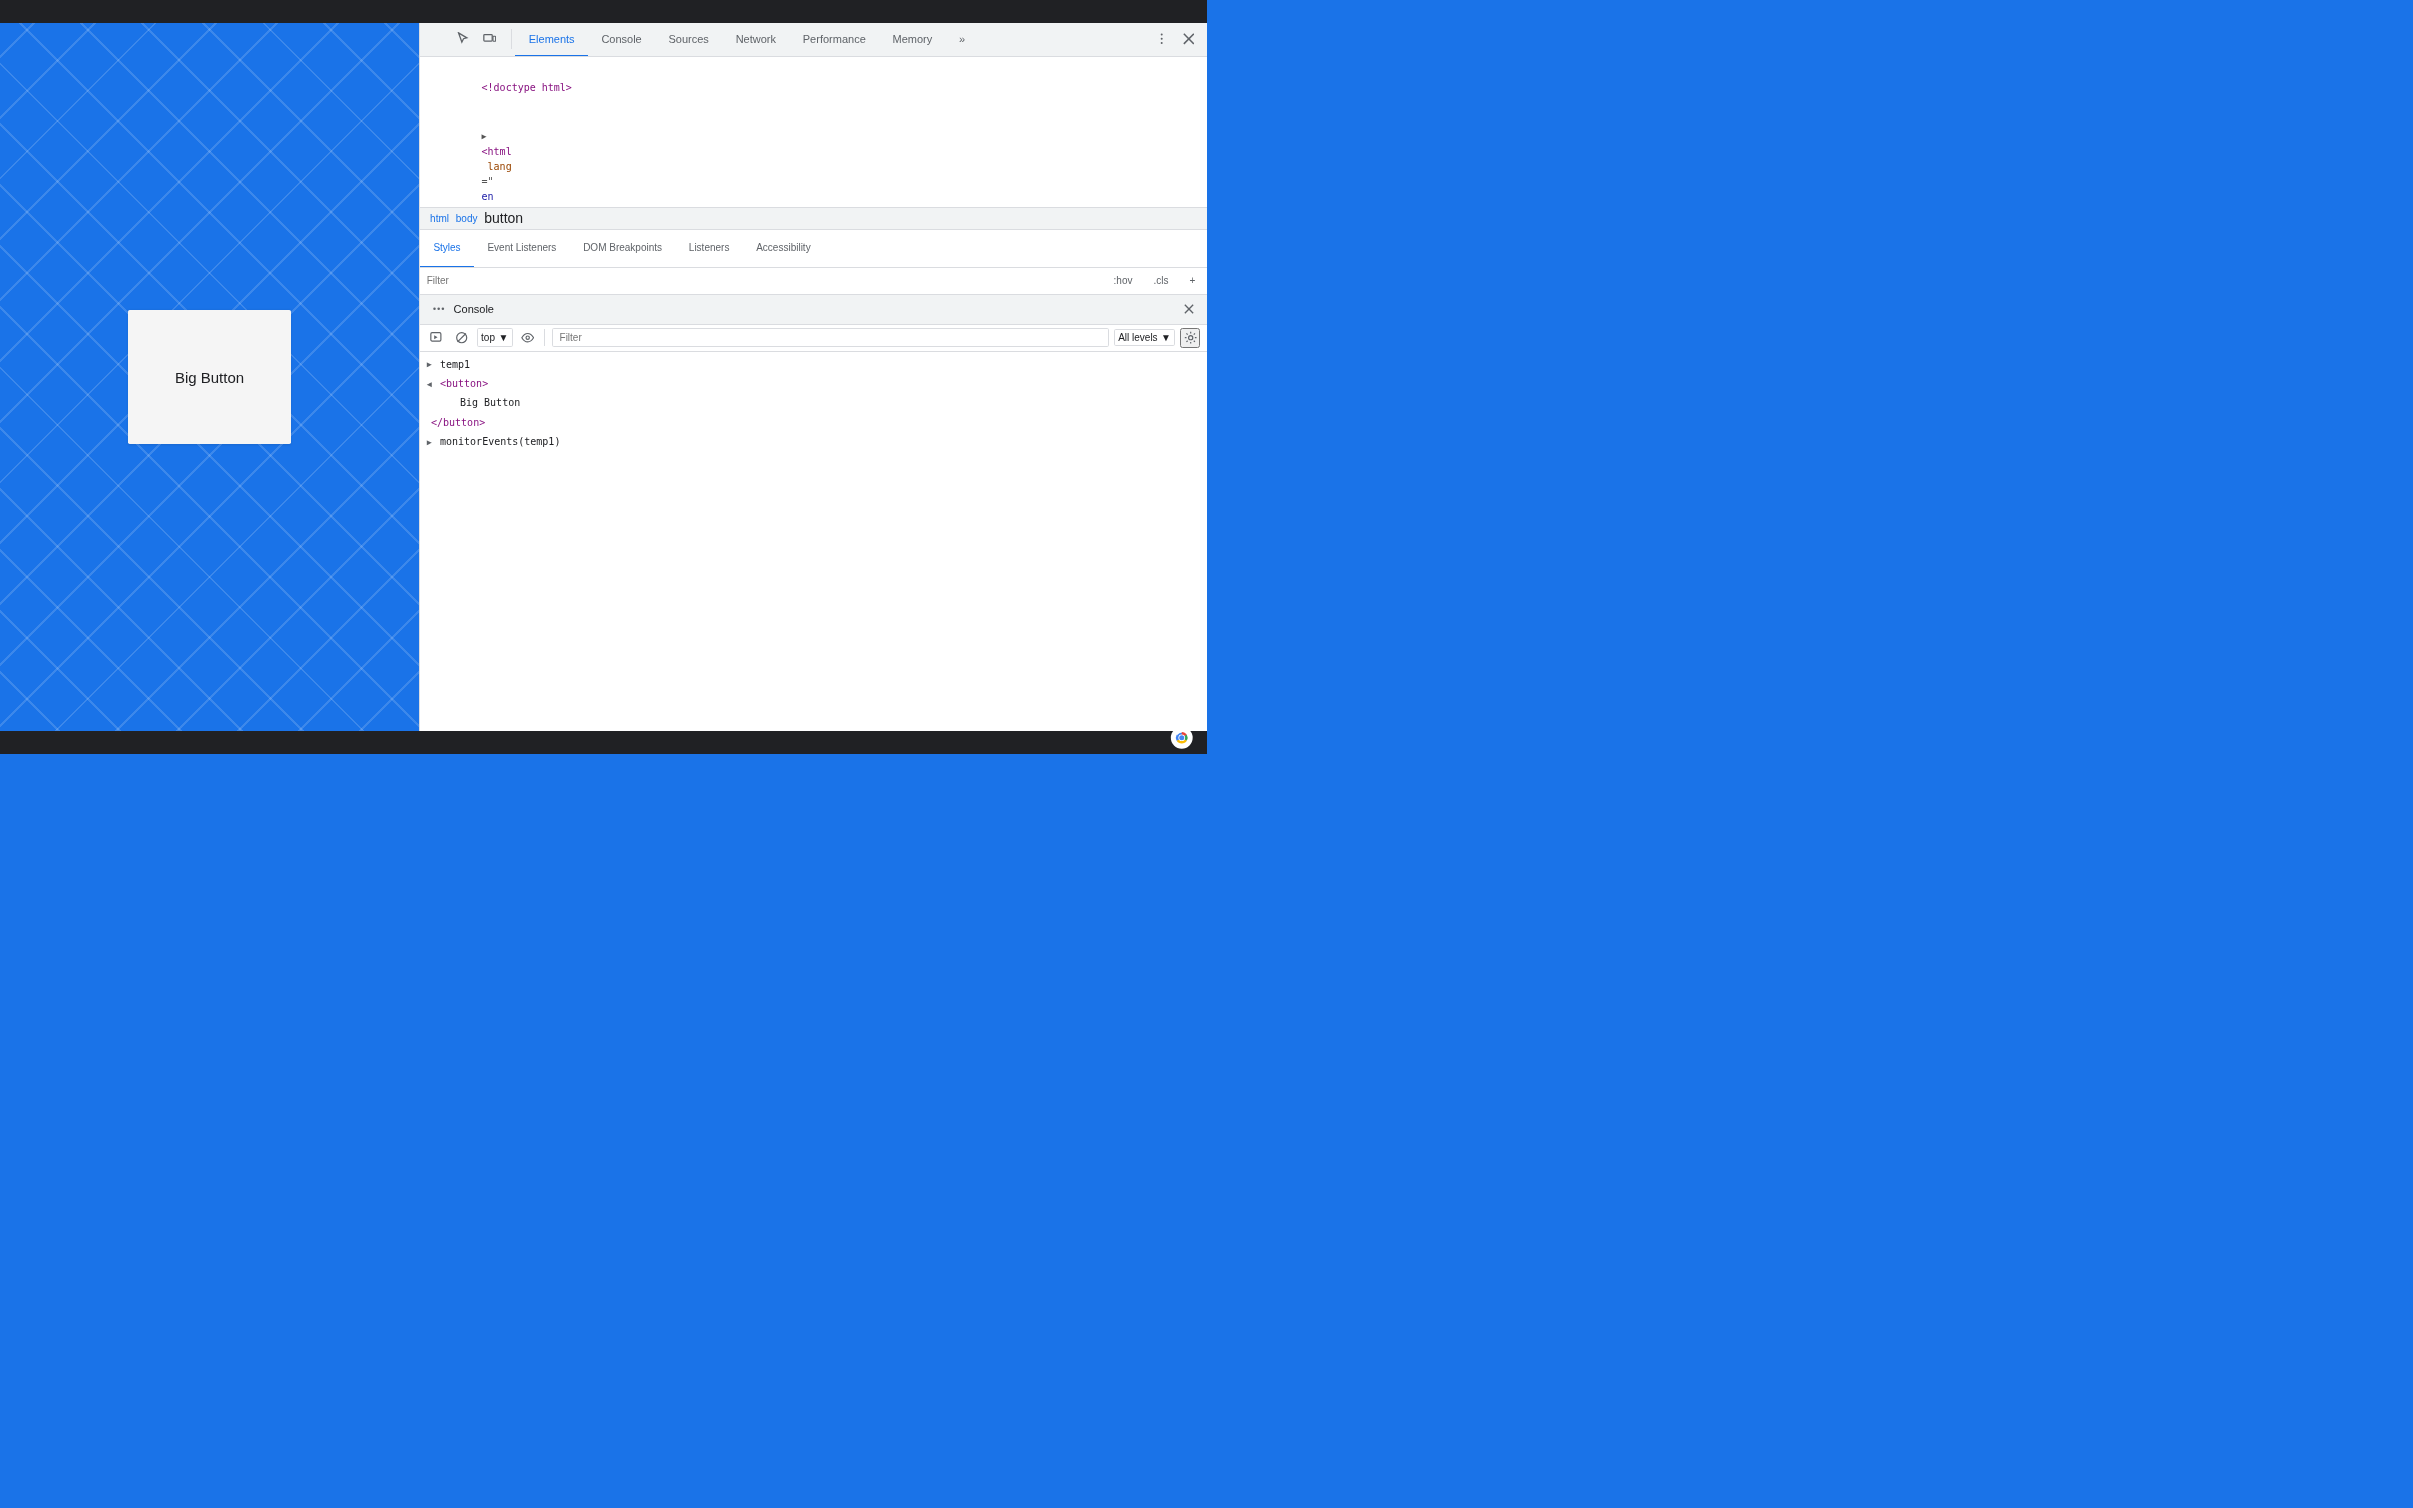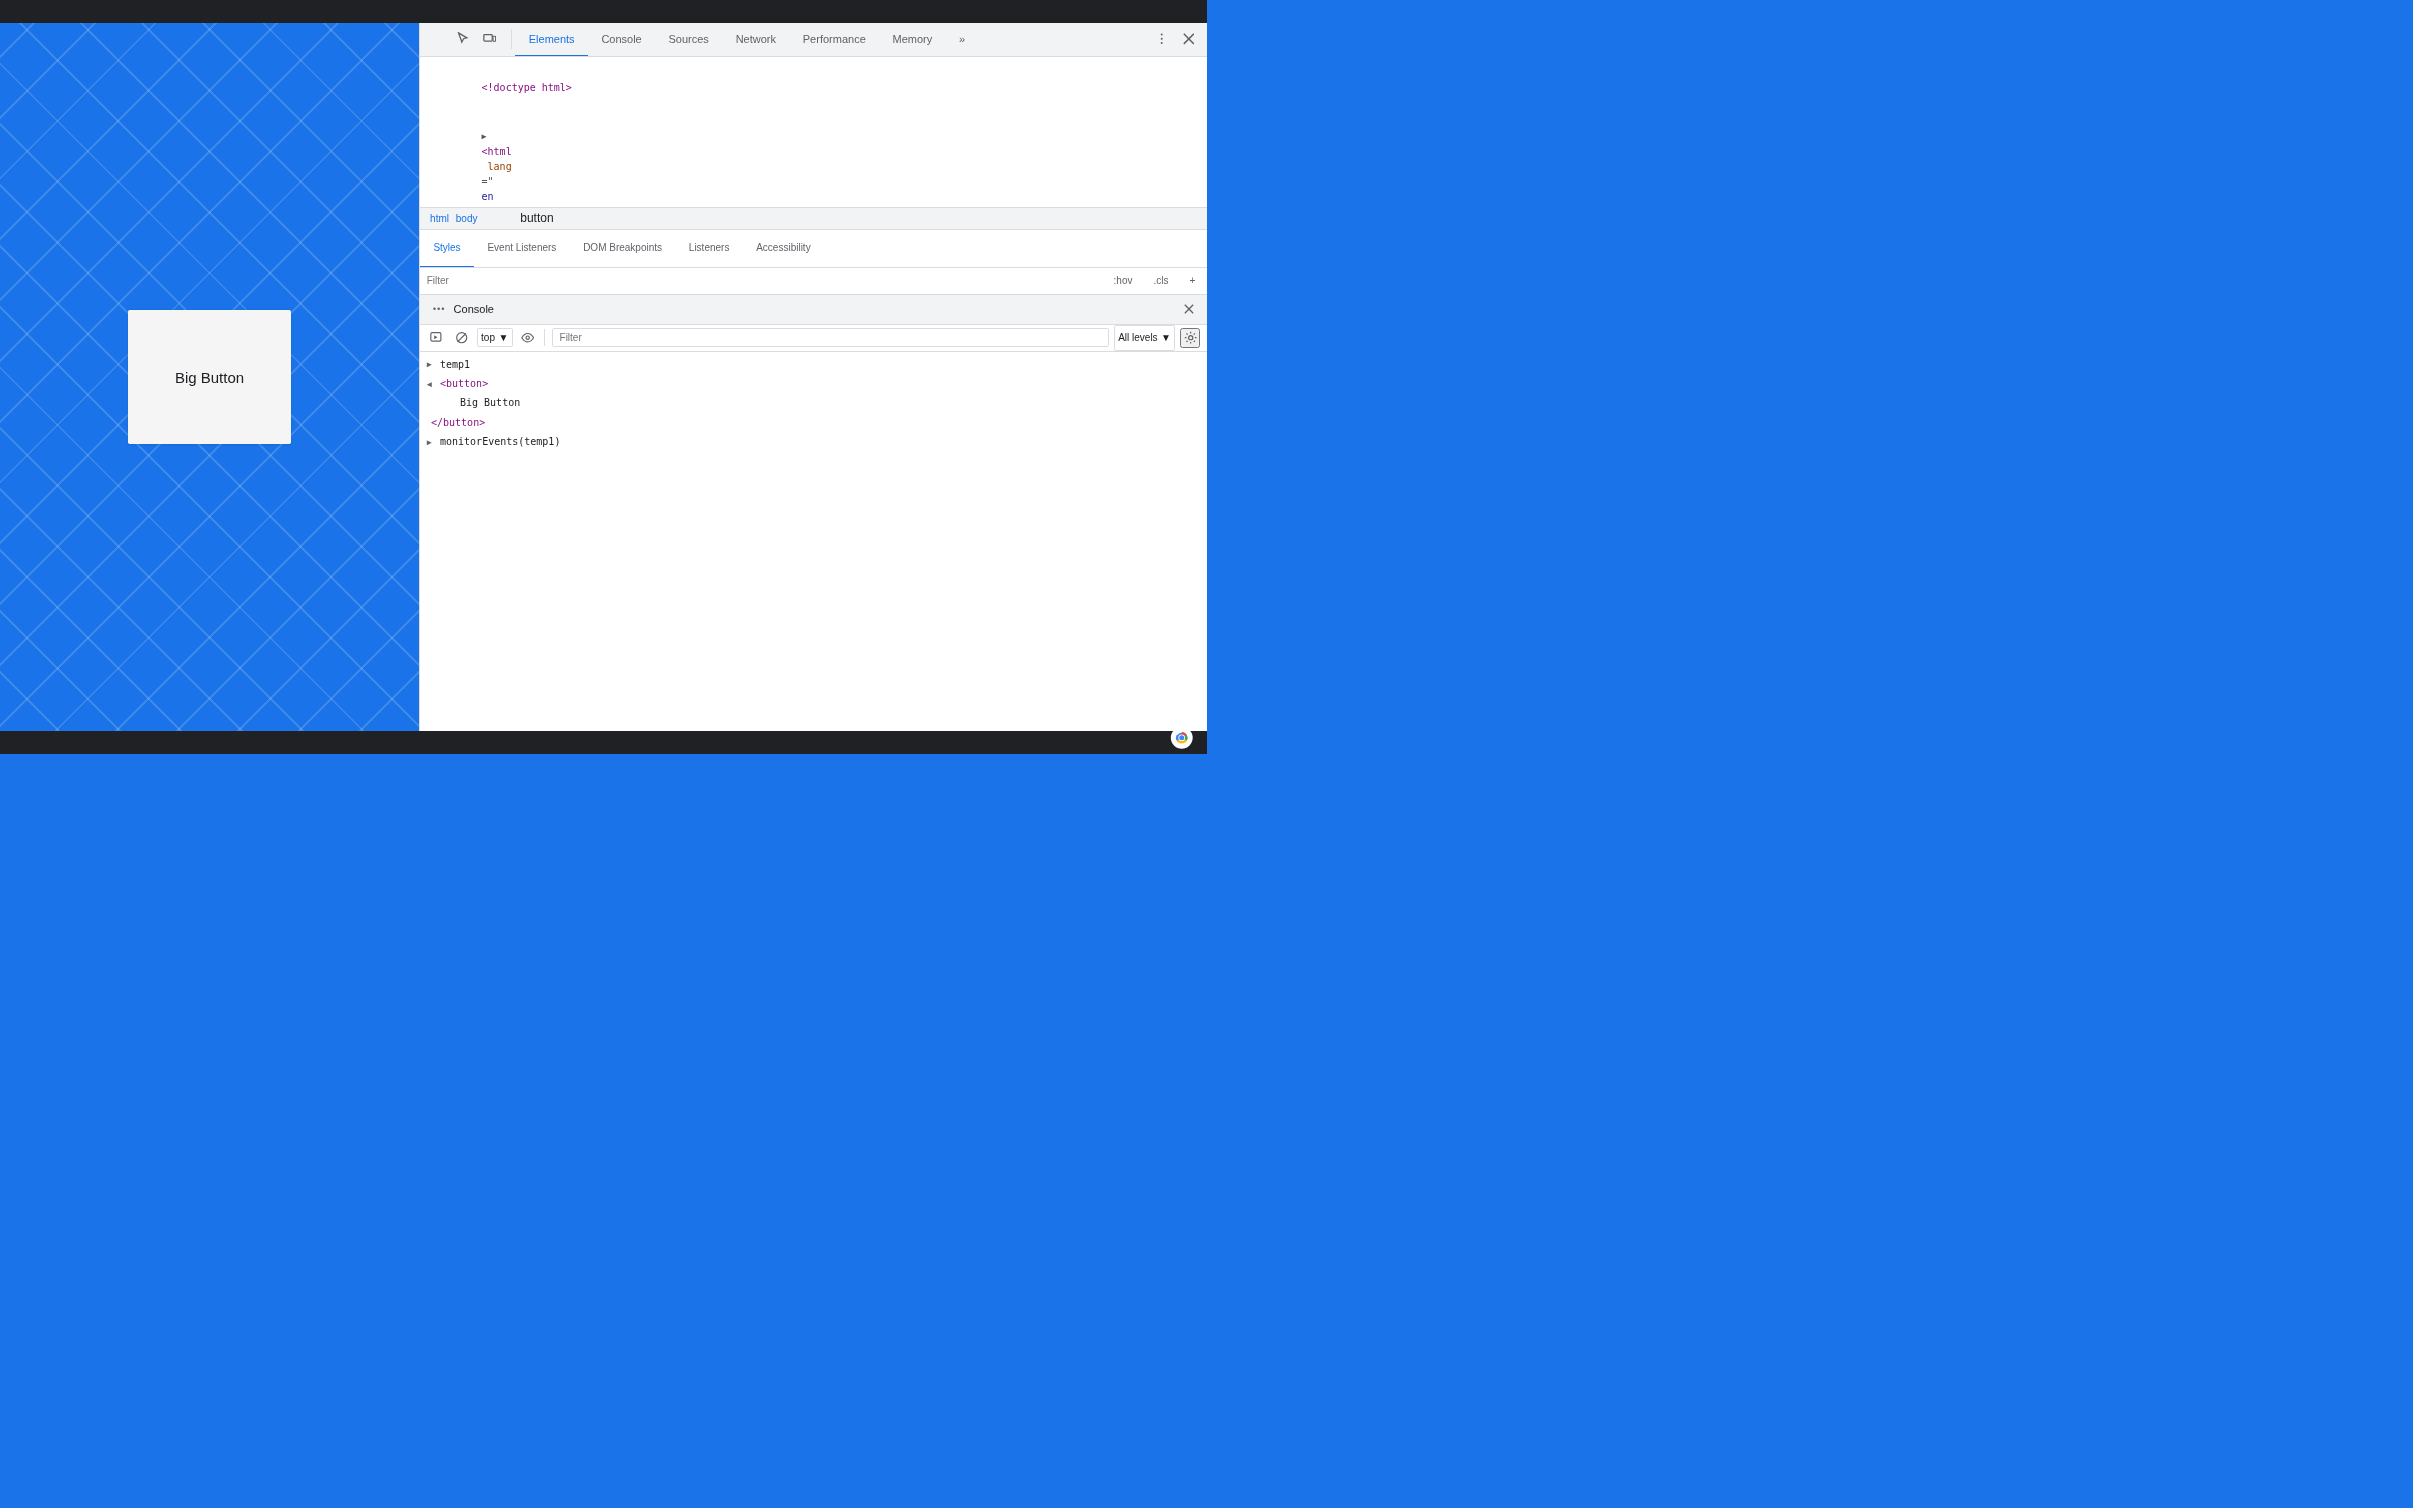--- a/index.html
+++ b/index.html
@@ -230,24 +230,23 @@
     }
 
     .breadcrumb-item {
       font-size: 10px;
       color: #1a73e8;
       cursor: pointer;
       padding: 1.7px 3.4px;
     }
 
     .breadcrumb-active {
-      font-size: 12px;
+      font-size: 14px;
       color: #202124;
       padding: 1.7px 3.4px;
-      margin-left: 36px;
     }
 
     .breadcrumb-sep {
       color: #5f6368;
       font-size: 10px;
     }
 
     
     .sub-tabs-bar {
       height: 38px;
@@ -405,21 +404,21 @@
       flex: 1;
       height: 18.4px;
       border: 0.8px solid #dadce0;
       border-radius: 1.7px;
       padding: 0 6.7px;
       font-size: 10px;
       outline: none;
     }
 
     .console-level-select {
-      height: 26px;
+      height: 17px;
       font-size: 10px;
       color: #202124;
       border: 0.8px solid #dadce0;
       border-radius: 1.7px;
       padding: 0 3.4px;
       background: #fff;
       cursor: pointer;
       display: flex;
       align-items: center;
       gap: 3.4px;

